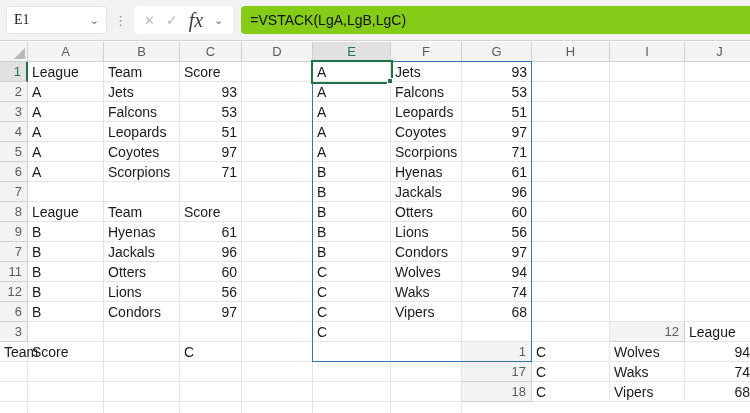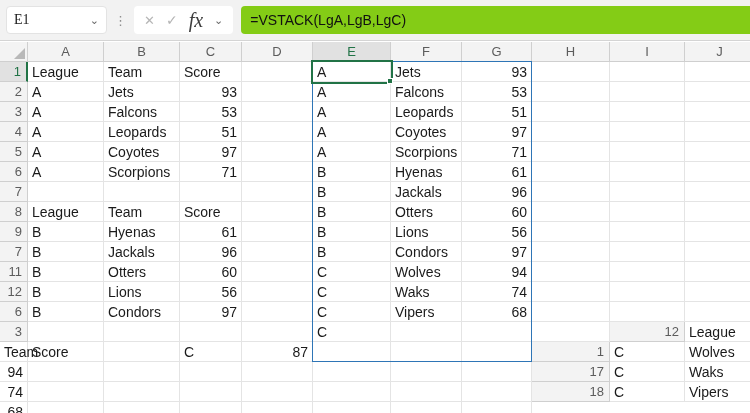--- a/index.html
+++ b/index.html
@@ -237,21 +237,20 @@
       <div class="c">C</div>
       <div class="c"></div>
       <div class="c"></div>
       <div class="c"></div>
       <div class="hc rh">12</div>
       <div class="c">League</div>
       <div class="c">Team</div>
       <div class="c">Score</div>
       <div class="c"></div>
       <div class="c">C</div>
-      <div class="c num">87</div>
       <div class="c"></div>
       <div class="c"></div>
       <div class="c"></div>
       <div class="hc rh">1</div>
       <div class="c">C</div>
       <div class="c">Wolves</div>
       <div class="c num">94</div>
       <div class="c"></div>
       <div class="c"></div>
       <div class="c"></div>

